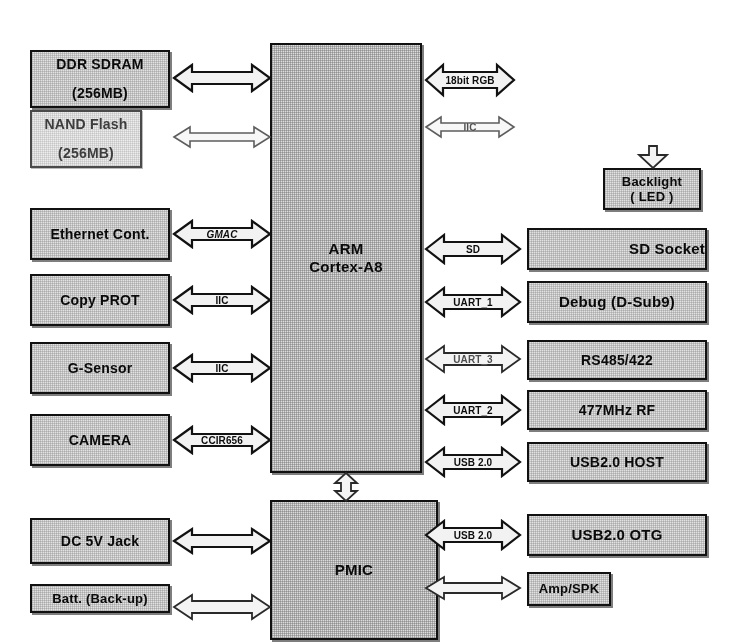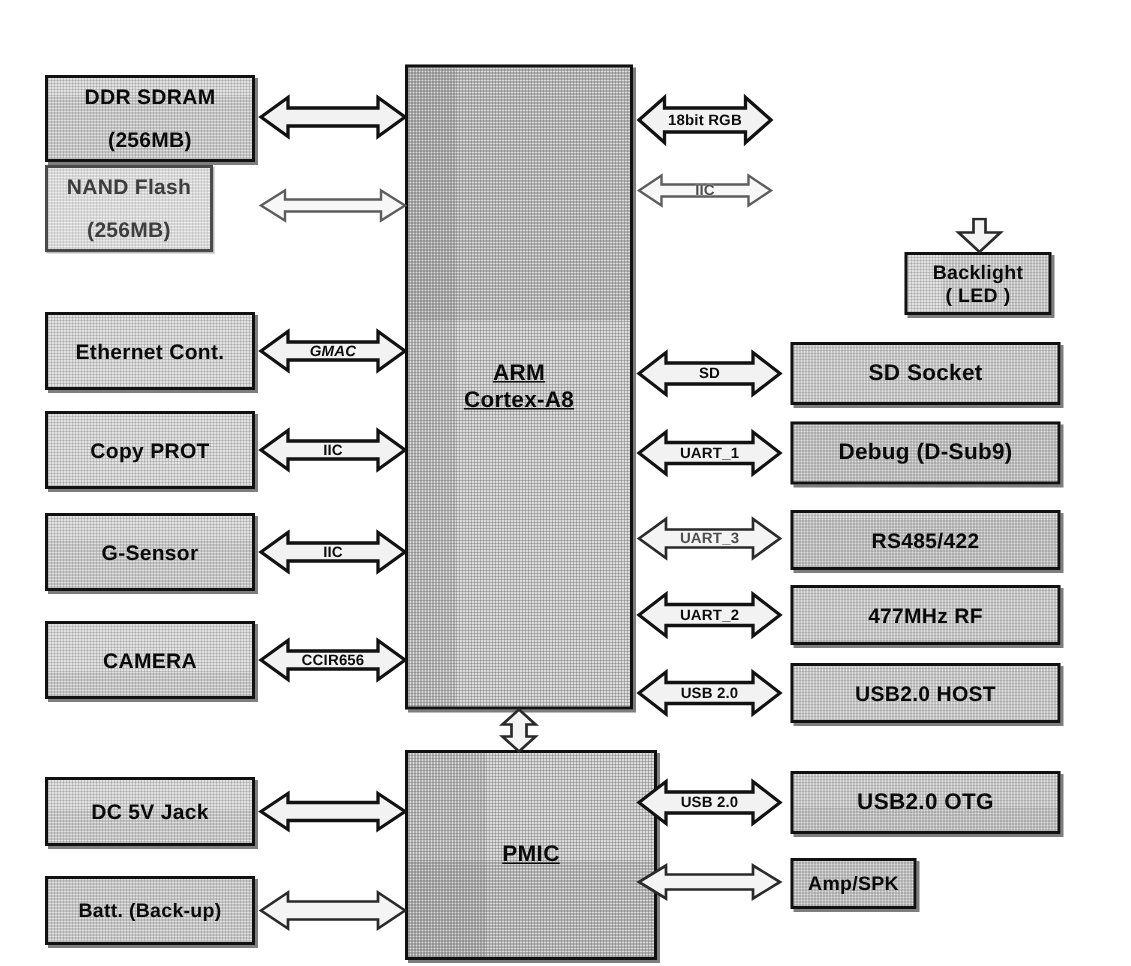--- a/index.html
+++ b/index.html
@@ -51,21 +51,20 @@
     color: #3d3d3d;
     box-shadow: 1px 1px 0 rgba(60,60,60,.35);
   }
 
   .blk.core {
     background:
       repeating-linear-gradient(0deg, rgba(100,100,100,.38) 0 1px, rgba(255,255,255,0) 1px 2px),
       repeating-linear-gradient(90deg, rgba(100,100,100,.38) 0 1px, rgba(255,255,255,0) 1px 2px),
       #dcdcdc;
     border: 2px solid #101010;
-    text-decoration: underline;
   }
 
   .fs15 { font-size: 15px; }
   .fs14 { font-size: 14px; gap: 12px; }
   .fs13 { font-size: 13px; }
 
   
   .harrow {
     position: absolute;
     display: flex;
@@ -136,21 +135,21 @@
   </div>
 
   <div class="blk fs14" style="left:30px; top:414px; width:140px; height:52px;">
     <span class="l1">CAMERA</span>
   </div>
 
   <div class="blk fs14" style="left:30px; top:518px; width:140px; height:46px;">
     <span class="l1">DC 5V Jack</span>
   </div>
 
-  <div class="blk fs13" style="left:30px; top:584px; width:140px; height:46px;align-items:center;">
+  <div class="blk fs13" style="left:30px; top:584px; width:140px; height:29px;align-items:center;">
     <span class="l1">Batt. (Back-up)</span>
   </div>
 
   <div class="harrow" style="left:172px; top:60px; width:100px; height:36px;">
     <svg viewBox="0 0 100 36" preserveAspectRatio="none">
       <path class="arrow-body" d="M2 18 L20 5 L20 12 L80 12 L80 5 L98 18 L80 31 L80 24 L20 24 L20 31 Z"></path>
     </svg>
     <span class="albl"></span>
   </div>
 
@@ -202,21 +201,21 @@
     </svg>
     <span class="albl"></span>
   </div>
 
 
   <div class="blk fs13" style="left:603px; top:168px; width:98px; height:42px;">
     <span class="l1">Backlight</span>
     <span class="l2">( LED )</span>
   </div>
 
-  <div class="blk fs15" style="left:527px; top:228px; width:180px; height:42px;">
+  <div class="blk fs15" style="left:527px; top:228px; width:180px; height:42px;text-align:right;">
     <span class="l1">SD Socket</span>
   </div>
 
   <div class="blk fs15" style="left:527px; top:281px; width:180px; height:42px;">
     <span class="l1">Debug (D-Sub9)</span>
   </div>
 
   <div class="blk fs14" style="left:527px; top:340px; width:180px; height:40px;">
     <span class="l1">RS485/422</span>
   </div>

